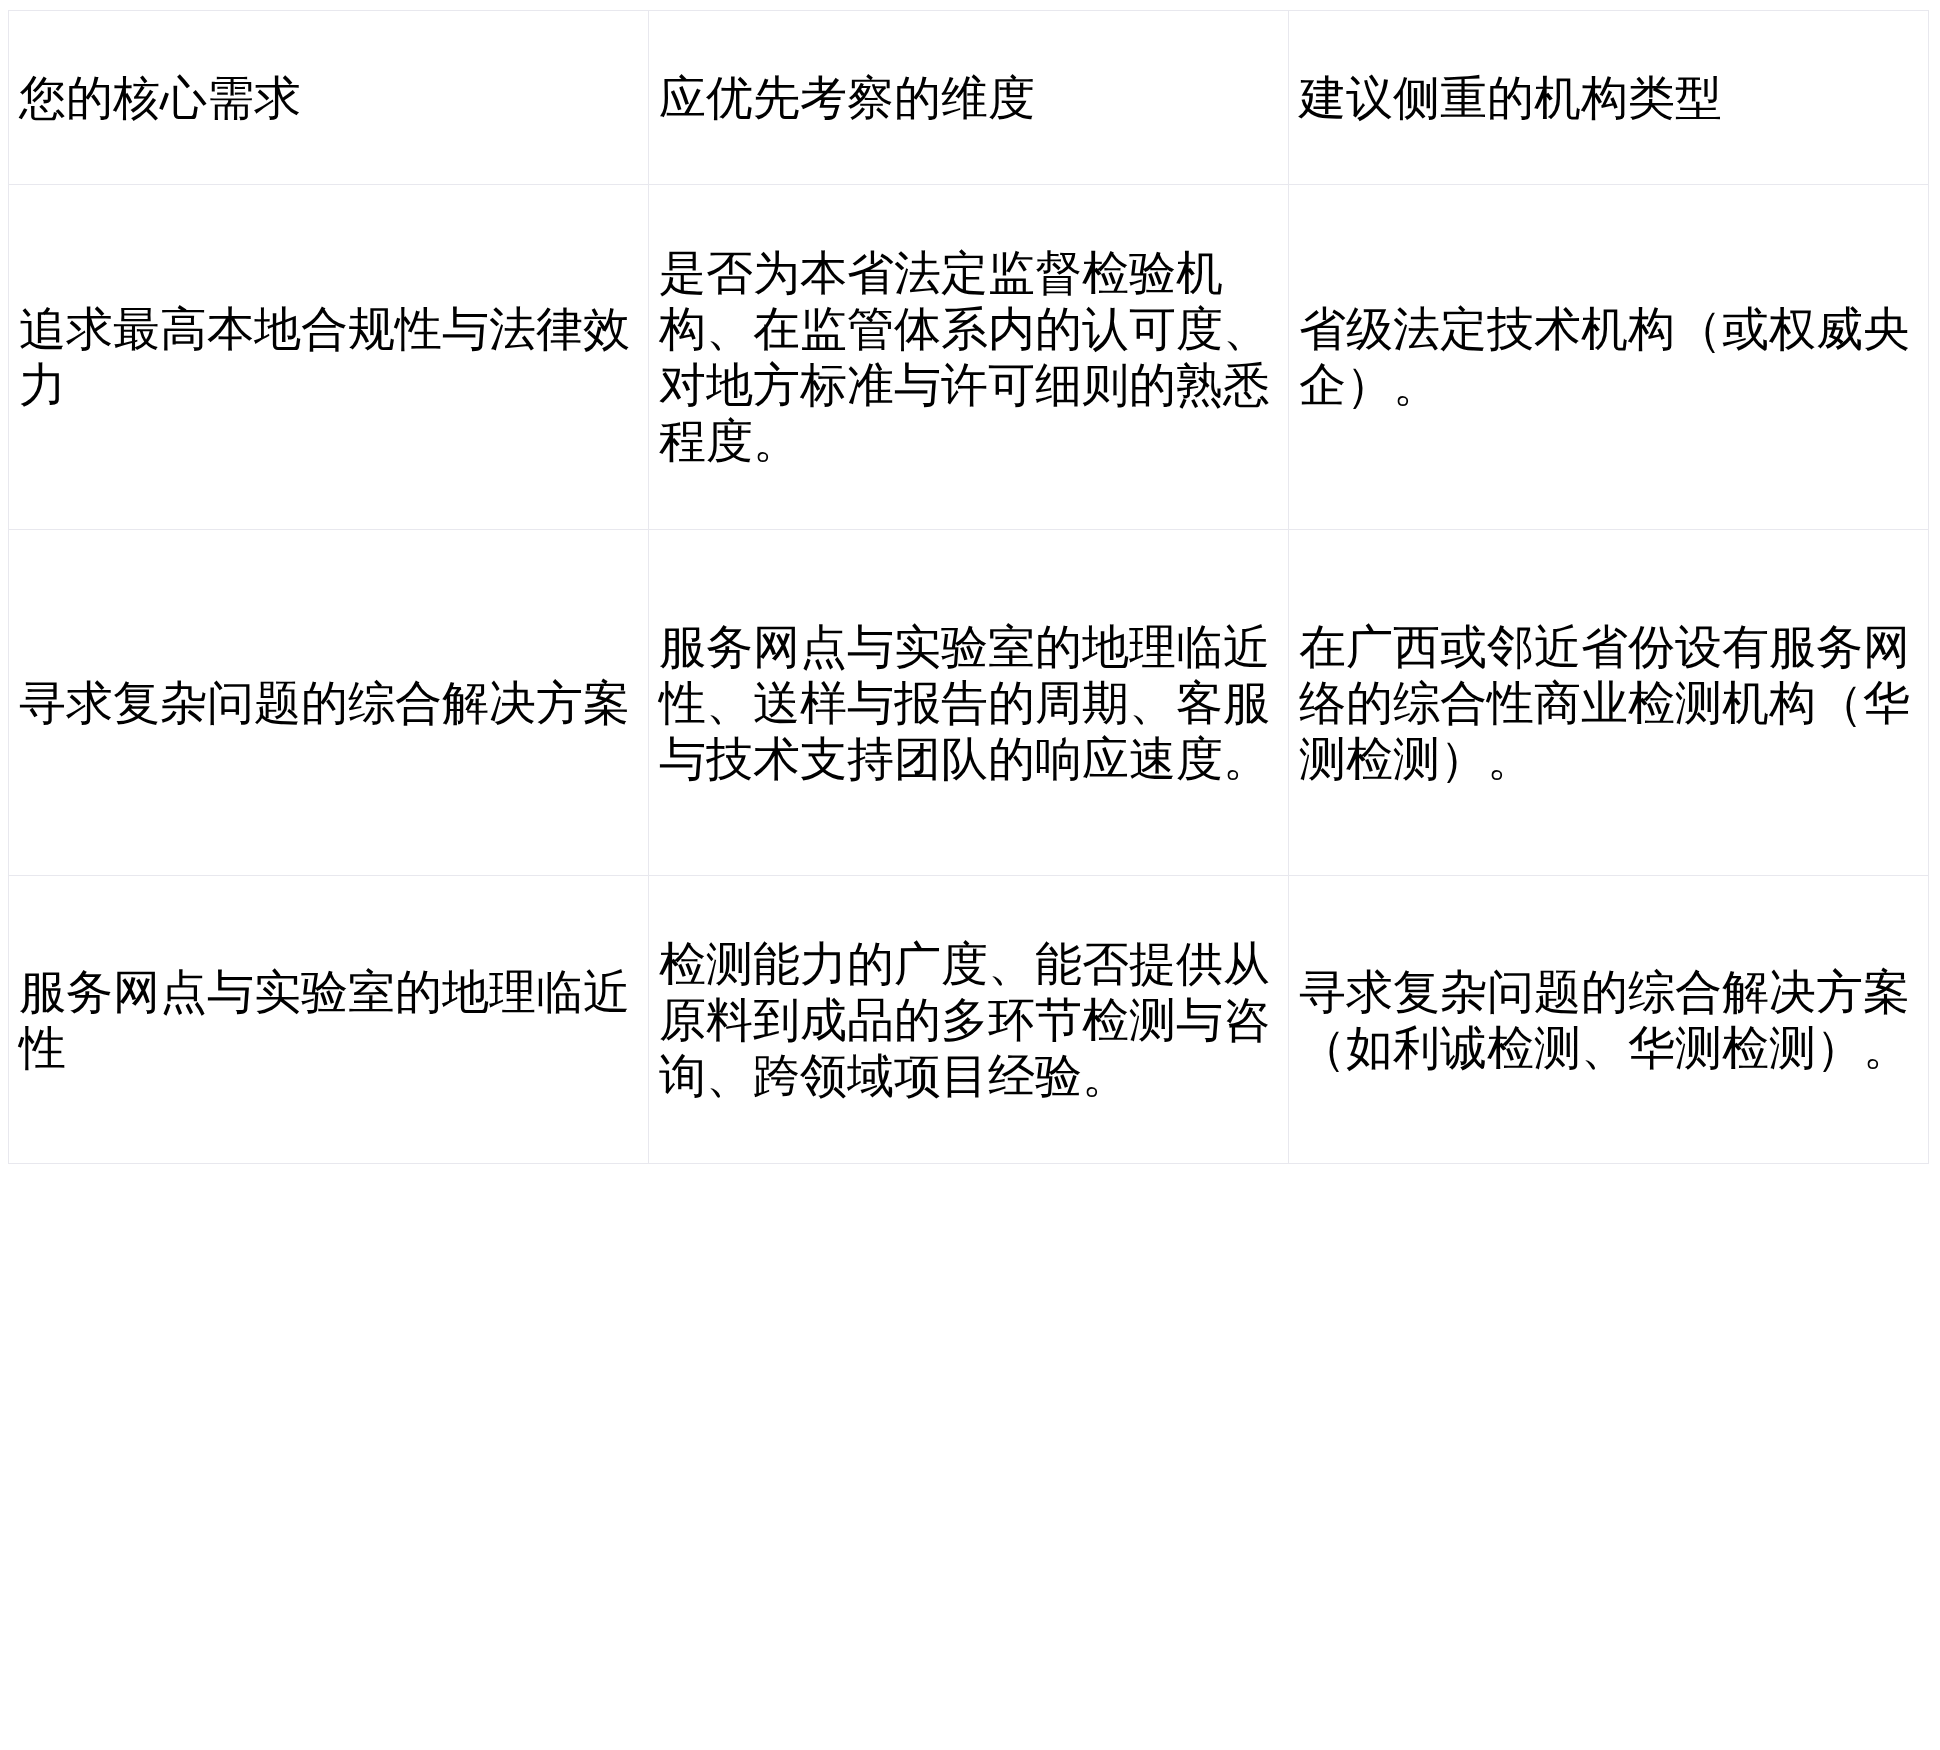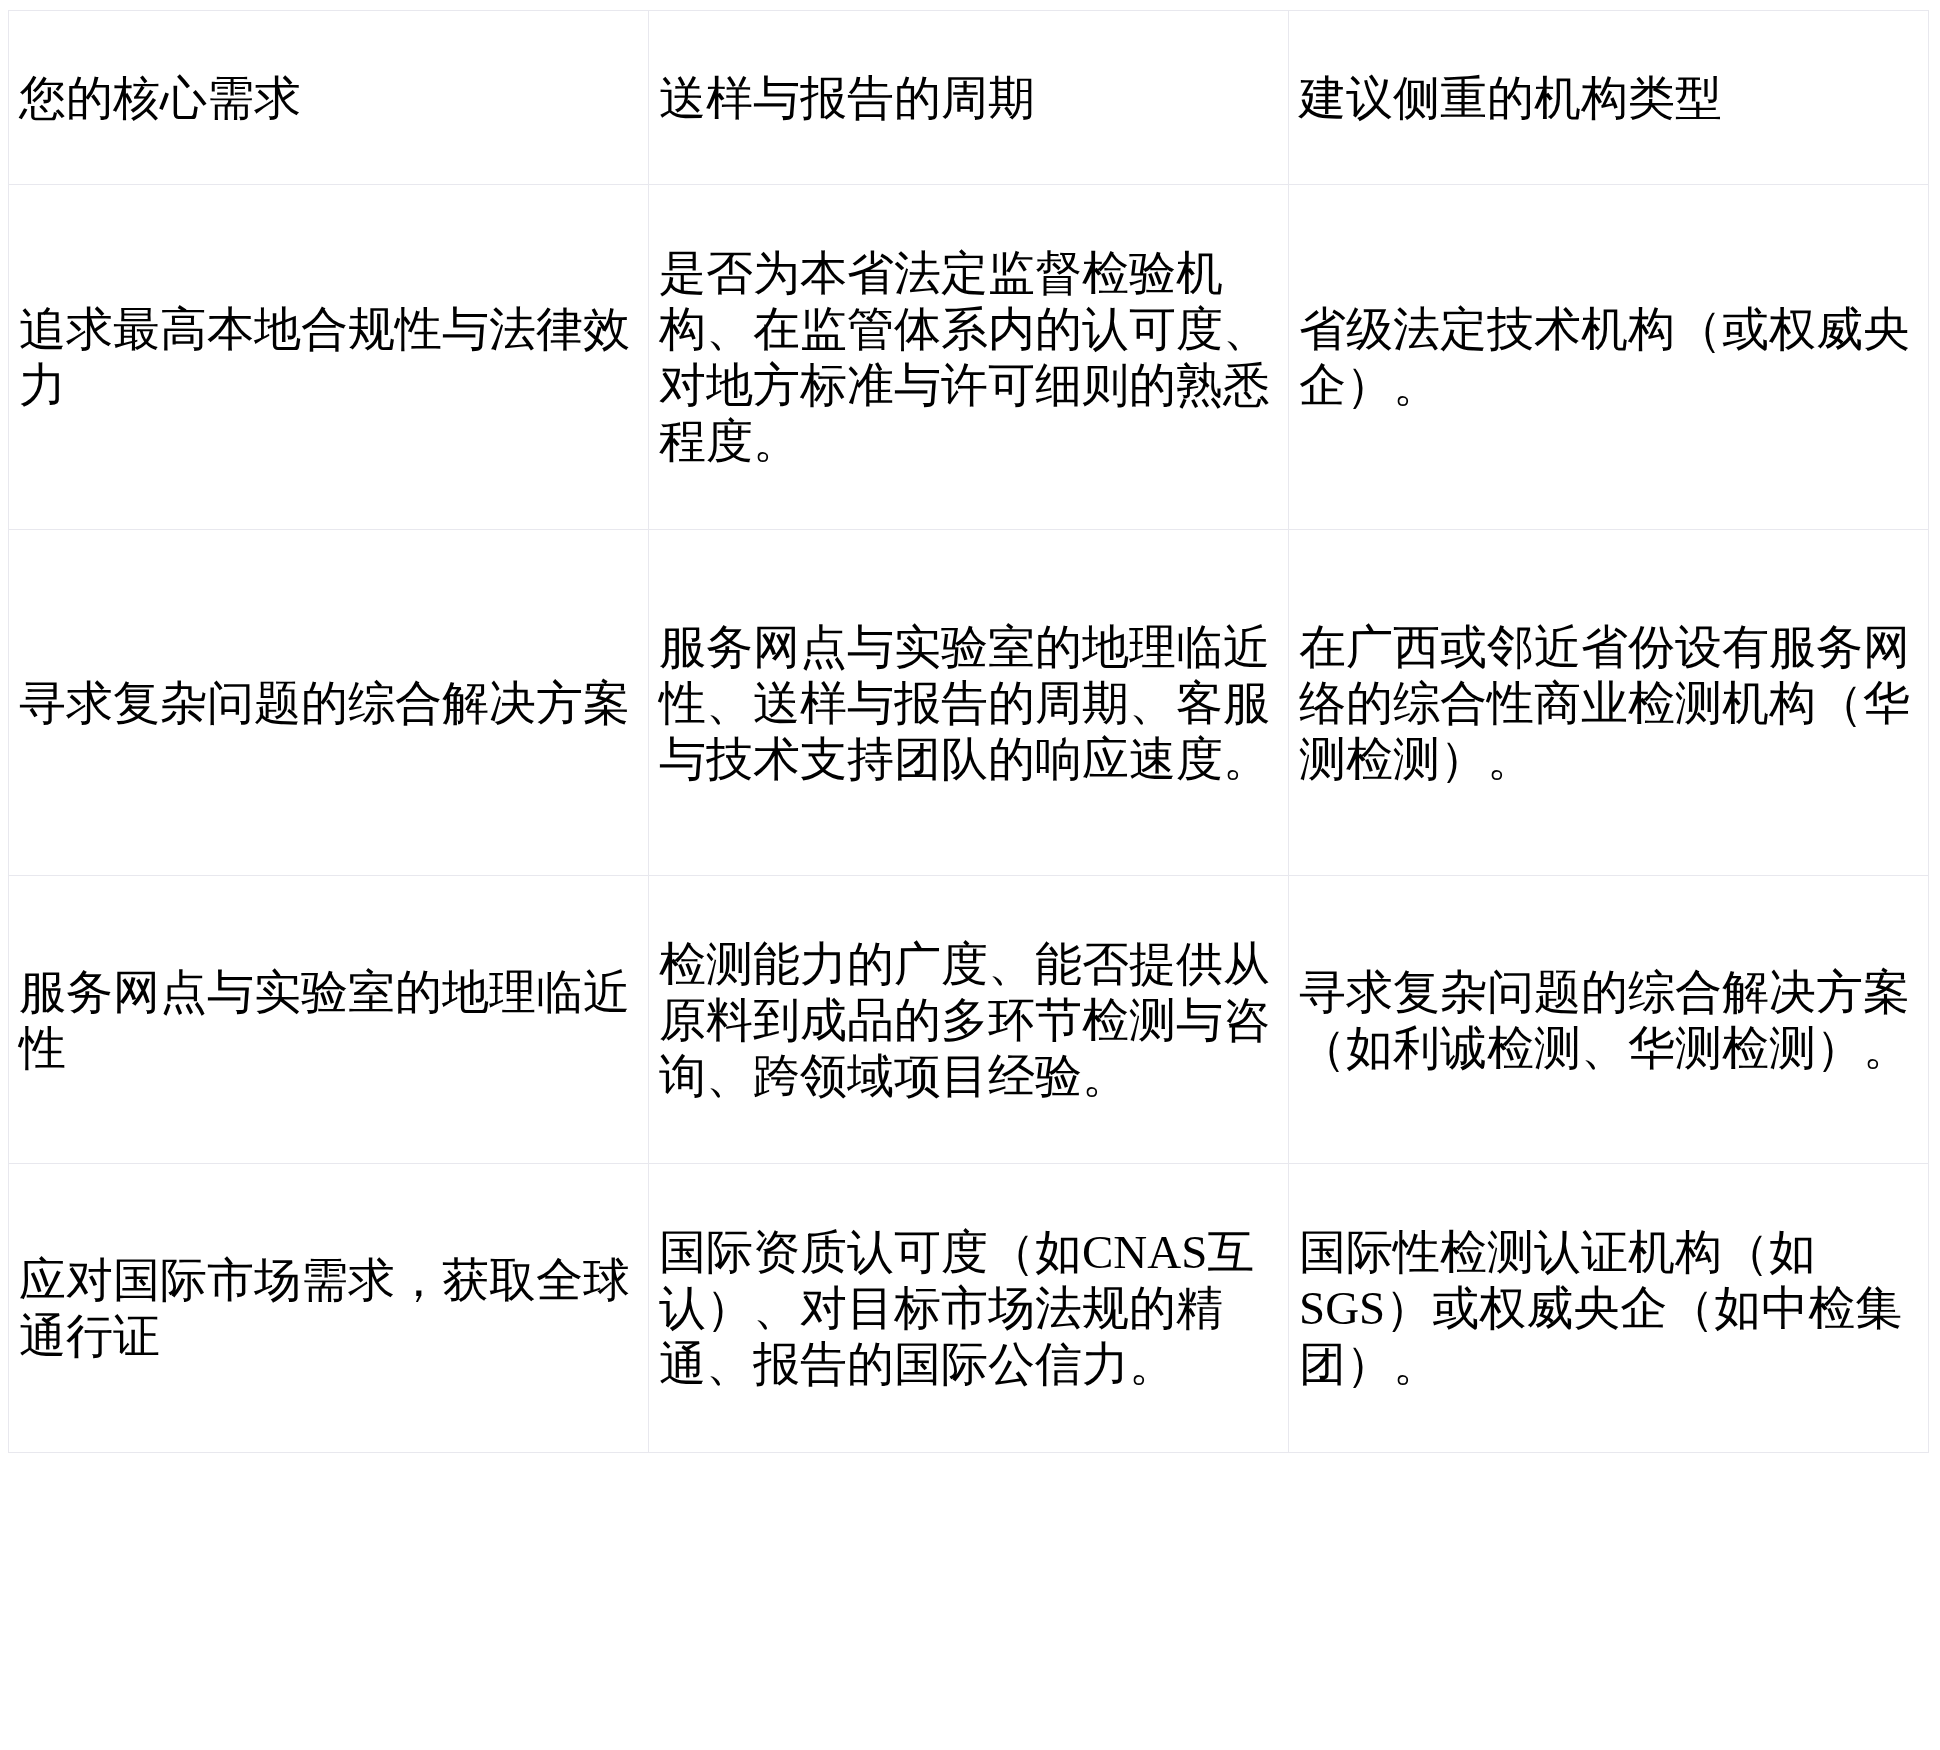--- a/index.html
+++ b/index.html
@@ -55,40 +55,35 @@
 <div class="page">
   <table class="cmp">
     <colgroup>
         <col>
         <col>
         <col>
       </colgroup>
     <thead>
       <tr class="rh">
         <th>您的核心需求</th>
-        <th>送样与报告的周期</th>
+        <th>应优先考察的维度</th>
         <th>建议侧重的机构类型</th>
       </tr>
     </thead>
     <tbody>
       <tr class="r1">
         <td>追求最高本地合规性与法律效力</td>
         <td>是否为本省法定监督检验机构、在监管体系内的认可度、对地方标准与许可细则的熟悉程度。</td>
         <td>省级法定技术机构（或权威央企）。</td>
       </tr>
       <tr class="r2">
         <td>寻求复杂问题的综合解决方案</td>
         <td>服务网点与实验室的地理临近性、送样与报告的周期、客服与技术支持团队的响应速度。</td>
         <td>在广西或邻近省份设有服务网络的综合性商业检测机构（华测检测）。</td>
       </tr>
       <tr class="r3">
         <td>服务网点与实验室的地理临近性</td>
         <td>检测能力的广度、能否提供从原料到成品的多环节检测与咨询、跨领域项目经验。</td>
         <td>寻求复杂问题的综合解决方案（如利诚检测、华测检测）。</td>
       </tr>
-      <tr class="r4">
-        <td>应对国际市场需求，获取全球通行证</td>
-        <td>国际资质认可度（如CNAS互认）、对目标市场法规的精通、报告的国际公信力。</td>
-        <td>国际性检测认证机构（如SGS）或权威央企（如中检集团）。</td>
-      </tr>
     </tbody>
   </table>
 </div>
 
 </body></html>

